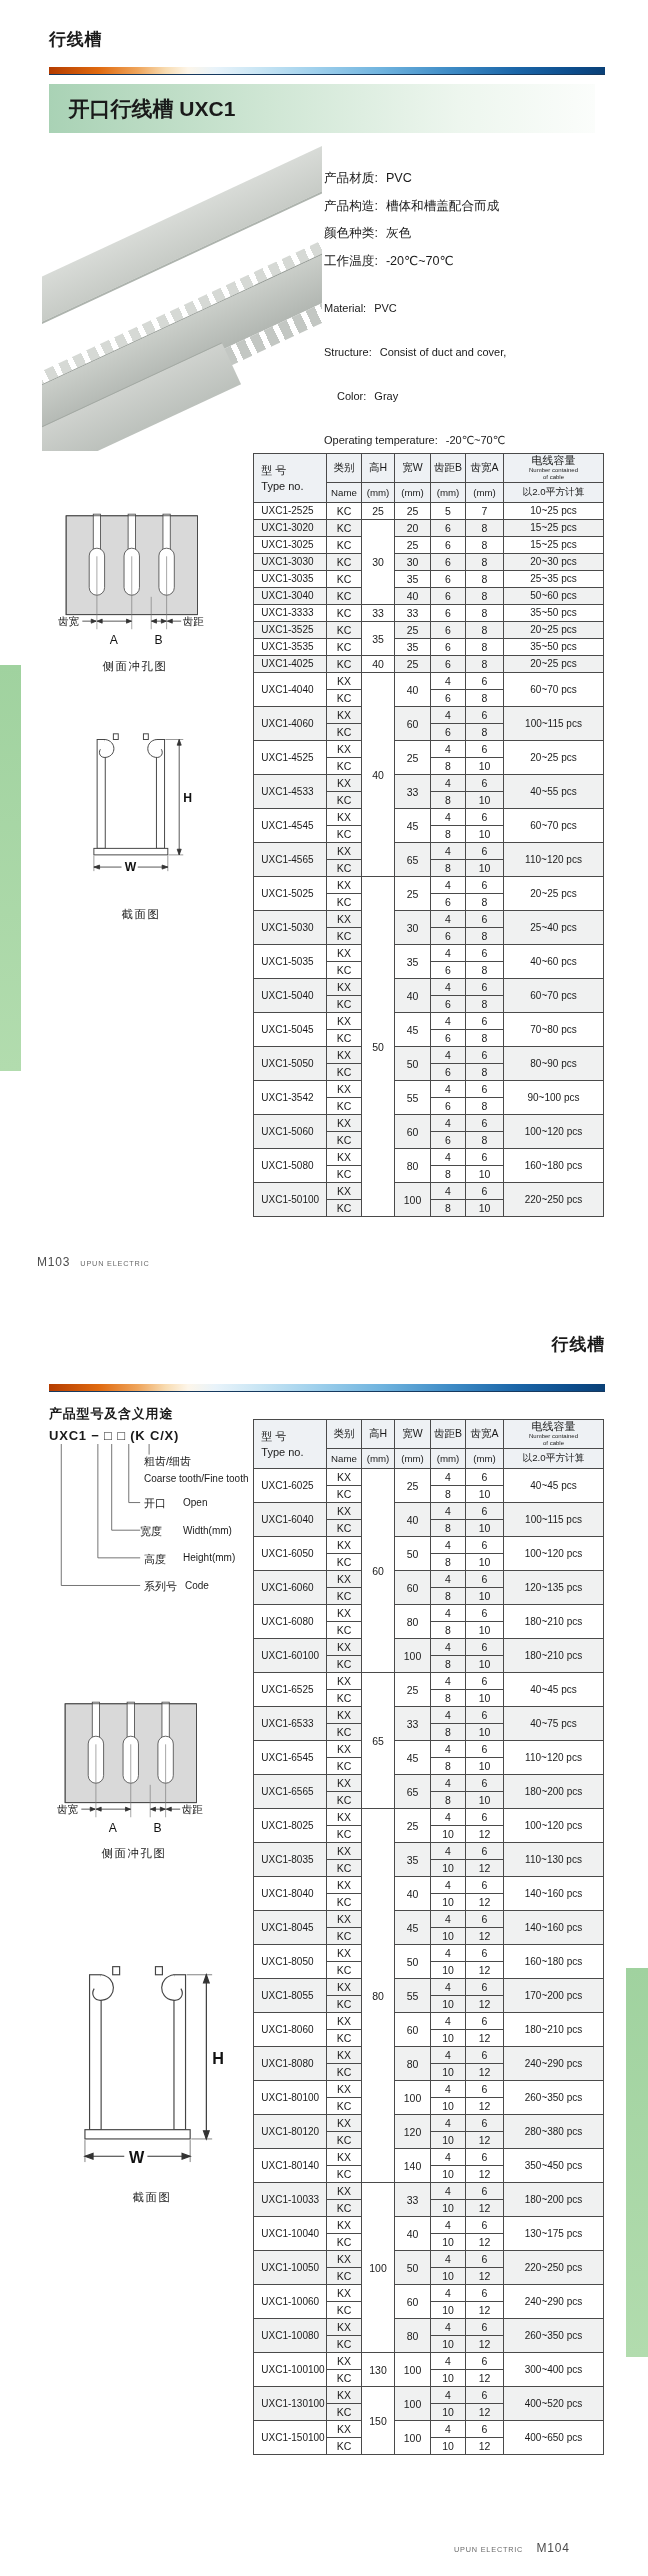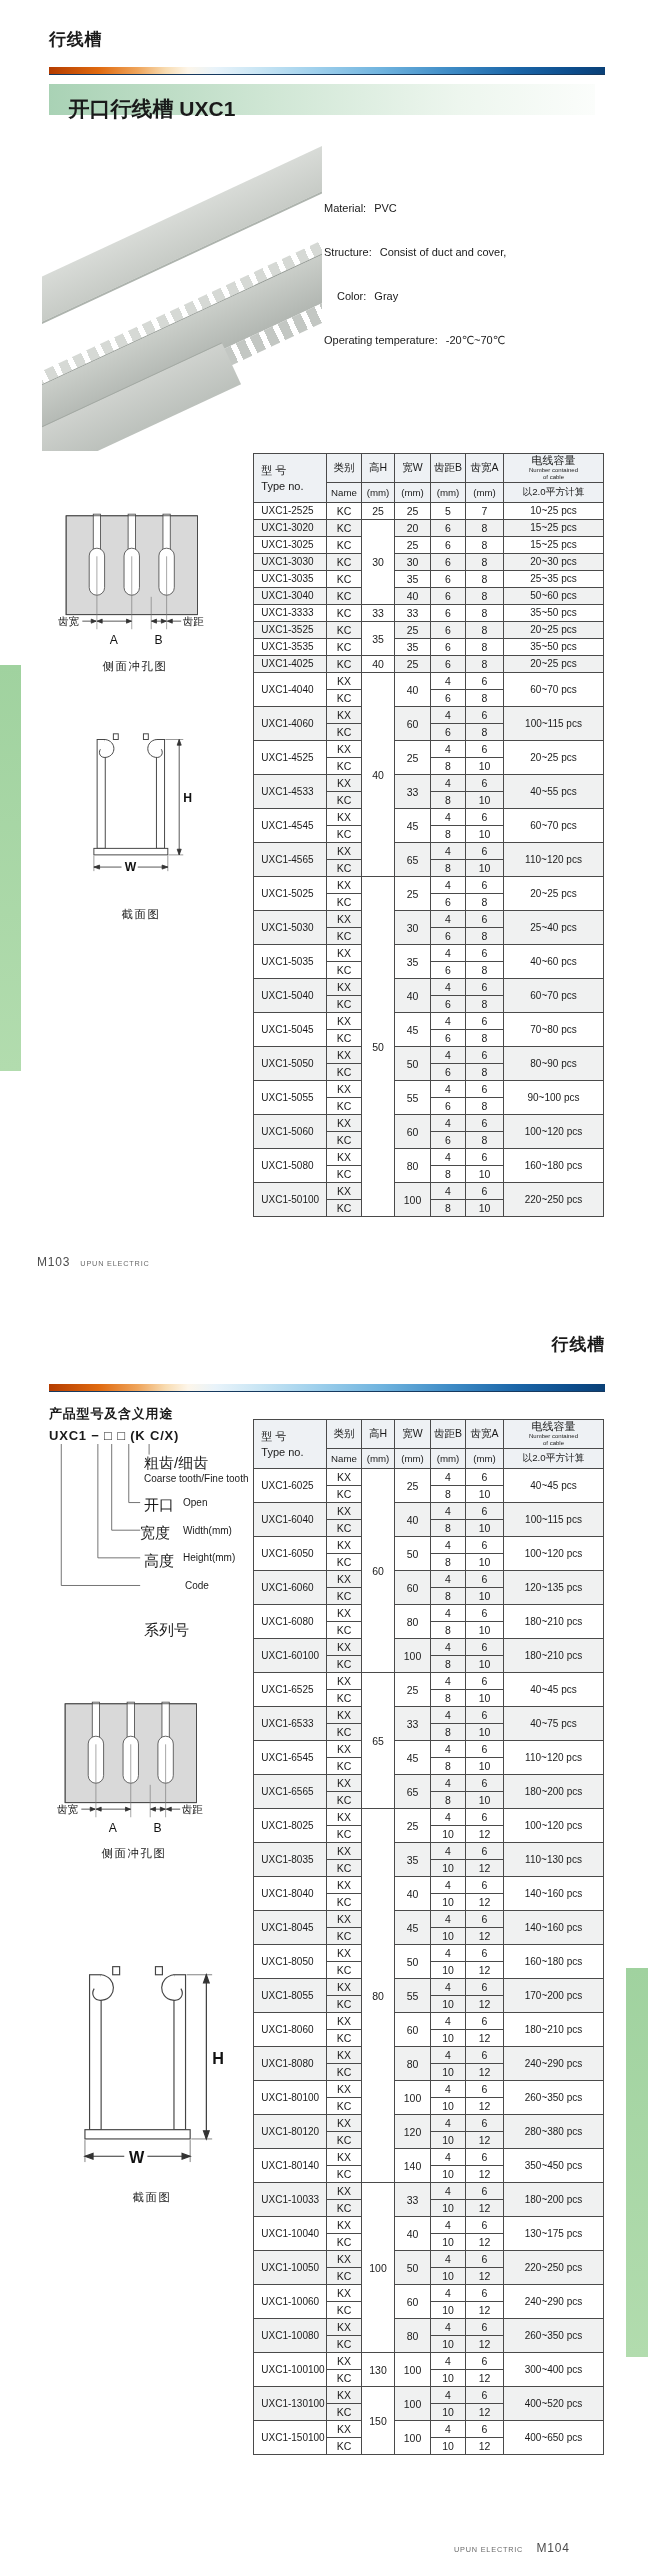--- a/index.html
+++ b/index.html
@@ -2,42 +2,42 @@
 <html style="font-size:13px"><head>
 <meta charset="utf-8">
 <style>
   html,body{margin:0;padding:0;background:#fff;}
   body{font-family:"Liberation Sans","DejaVu Sans",sans-serif;color:#1a1a1a;}
   #canvas{position:relative;width:649px;height:2576px;background:#fff;overflow:hidden;margin:0 auto;}
   .abs{position:absolute;}
   .sec-label{font-size:17px;font-weight:bold;letter-spacing:0.8px;}
   .strip{height:6.5px;border-bottom:1.6px solid #16395f;
     background:linear-gradient(90deg,#b43c00 0%,#e06a10 9%,#efa55c 16%,#f8dcb2 21%,#fdf6ea 25%,#e8f3fa 30%,#c8e5f4 38%,#9fd0ec 48%,#6fb3de 60%,#3f8cc6 72%,#1b66a8 84%,#0d4d8c 94%,#0a4076 100%);}
-  .banner{width:526px;height:31px;line-height:49px;padding-left:19.5px;font-size:21px;font-weight:bold;
+  .banner{width:526px;height:49px;line-height:49px;padding-left:19.5px;font-size:21px;font-weight:bold;
     background:linear-gradient(90deg,#a9d2b5 0%,#cfe6d4 40%,#edf6ee 75%,#fbfdfb 100%);}
   .greenbar{background:linear-gradient(180deg,#a0d29f,#b2dcae);}
   
   .photo{width:280px;height:307px;overflow:hidden;}
   .rotwrap{position:absolute;transform:rotate(-25deg);}
   .lid{height:41px;background:linear-gradient(#d8dbd7,#c7cbc6);border-bottom:2.4px solid #aeb4ae;}
   .strip-far{height:12px;background:repeating-linear-gradient(90deg,#d6d9d5 0 9.7px,#ffffff 9.7px 15.4px);}
   .strip-body{height:44px;background:linear-gradient(#cacec9,#b2b7b2);border-top:0.8px solid #969c96;}
   .strip-comb{height:18px;background:repeating-linear-gradient(90deg,#c3c7c3 0 9.7px,#ffffff 9.7px 15.4px);}
   .lid2{height:45px;background:linear-gradient(#cfd2ce,#bcc1bc);border-top:1.6px solid #a2a8a2;}
   
   .spec-cn{font-size:12.6px;margin-bottom:10.5px;white-space:nowrap;}
   .spec-en{font-size:11px;margin-bottom:4px;white-space:nowrap;margin-top:32px;}
   .spec-en.ind{padding-left:13px;}
   .spec-label{margin-right:8px;}
   
   .caption{font-size:11.4px;text-align:center;letter-spacing:1.6px;}
   
   .legend-title{font-size:13px;font-weight:bold;letter-spacing:0.8px;}
   .formula{font-size:13px;font-weight:bold;letter-spacing:0.8px;}
-  .lg-cn{font-size:15px;white-space:nowrap;}
+  .lg-cn{font-size:11px;white-space:nowrap;}
   .lg-en{font-size:10px;white-space:nowrap;}
   
   table.ptable{border-collapse:collapse;table-layout:fixed;width:350px;border:1.6px solid #3a3a3a;}
   .ptable th,.ptable td{border:0.8px solid #4a4a4a;text-align:center;vertical-align:middle;
     font-size:10.5px;padding:0;overflow:hidden;background:#fff;}
   .ptable thead th{background:#eef1f4;font-weight:normal;}
   .hr1 th{height:27.6px;}
   .hr2 th{height:19.5px;font-size:9.7px;}
   th.h-type{text-align:left;padding-left:7.3px;font-size:11px;line-height:1.5;}
   th.h-cap .cn{font-size:11px;line-height:1.05;}
@@ -71,20 +71,26 @@
       <div class="strip-far"></div>
       <div class="strip-body"></div>
       <div class="strip-comb"></div>
     </div>
     <div class="rotwrap" style="left:-89px;top:258px;width:292px;">
       <div class="lid2"></div>
     </div>
   </div>
 
   <div class="abs" style="left:324px;top:170px;">
+    <div id="specs-cn">
+        <div class="spec-cn"><span class="spec-label">产品材质:</span><span>PVC</span></div>
+        <div class="spec-cn"><span class="spec-label">产品构造:</span><span>槽体和槽盖配合而成</span></div>
+        <div class="spec-cn"><span class="spec-label">颜色种类:</span><span>灰色</span></div>
+        <div class="spec-cn"><span class="spec-label">工作温度:</span><span>-20℃~70℃</span></div>
+      </div>
     <div id="specs-en" style="margin-top:3.2px;">
         <div class="spec-en"><span class="spec-label">Material:</span><span>PVC</span></div>
         <div class="spec-en"><span class="spec-label">Structure:</span><span>Consist of duct and cover,</span></div>
         <div class="spec-en ind"><span class="spec-label">Color:</span><span>Gray</span></div>
         <div class="spec-en"><span class="spec-label">Operating temperature:</span><span>-20℃~70℃</span></div>
       </div>
   </div>
 
   <svg class="abs" style="left:58px;top:509px;" width="154" height="140" viewBox="0 0 190 172">
     <rect x="10" y="8" width="162" height="122" fill="#d9d9d9" stroke="#444"></rect>
@@ -428,21 +434,21 @@
           <td>4</td>
           <td>6</td>
           <td rowspan="2" class="c-cap">80~90 pcs</td>
         </tr>
         <tr class="alt">
           <td class="c-name">KC</td>
           <td>6</td>
           <td>8</td>
         </tr>
         <tr>
-          <td rowspan="2" class="c-type">UXC1-5055</td>
+          <td rowspan="2" class="c-type">UXC1-3542</td>
           <td class="c-name">KX</td>
           <td rowspan="2">55</td>
           <td>4</td>
           <td>6</td>
           <td rowspan="2" class="c-cap">90~100 pcs</td>
         </tr>
         <tr>
           <td class="c-name">KC</td>
           <td>6</td>
           <td>8</td>
@@ -510,21 +516,21 @@
     </g>
   </svg>
   <div class="abs lg-cn" style="left:144px;top:1454px;">粗齿/细齿</div>
   <div class="abs lg-en" style="left:144px;top:1473px;">Coarse tooth/Fine tooth</div>
   <div class="abs lg-cn" style="left:144px;top:1496px;">开口</div>
   <div class="abs lg-en" style="left:183px;top:1497px;">Open</div>
   <div class="abs lg-cn" style="left:140px;top:1524px;">宽度</div>
   <div class="abs lg-en" style="left:183px;top:1525px;">Width(mm)</div>
   <div class="abs lg-cn" style="left:144px;top:1552px;">高度</div>
   <div class="abs lg-en" style="left:183px;top:1552px;">Height(mm)</div>
-  <div class="abs lg-cn" style="left:144px;top:1579px;margin-top:42px;">系列号</div>
+  <div class="abs lg-cn" style="left:144px;top:1579px;">系列号</div>
   <div class="abs lg-en" style="left:185px;top:1580px;">Code</div>
 
   <svg class="abs" style="left:57px;top:1697px;" width="154" height="140" viewBox="0 0 190 172">
     <rect x="10" y="8" width="162" height="122" fill="#d9d9d9" stroke="#444"></rect>
     <g>
       <rect x="43.5" y="6" width="9" height="52" fill="#fff" stroke="#444"></rect>
       <rect x="38.5" y="48" width="19" height="58" rx="9.5" fill="#fff" stroke="#444"></rect>
       <rect x="86.5" y="6" width="9" height="52" fill="#fff" stroke="#444"></rect>
       <rect x="81.5" y="48" width="19" height="58" rx="9.5" fill="#fff" stroke="#444"></rect>
       <rect x="129.5" y="6" width="9" height="52" fill="#fff" stroke="#444"></rect>

